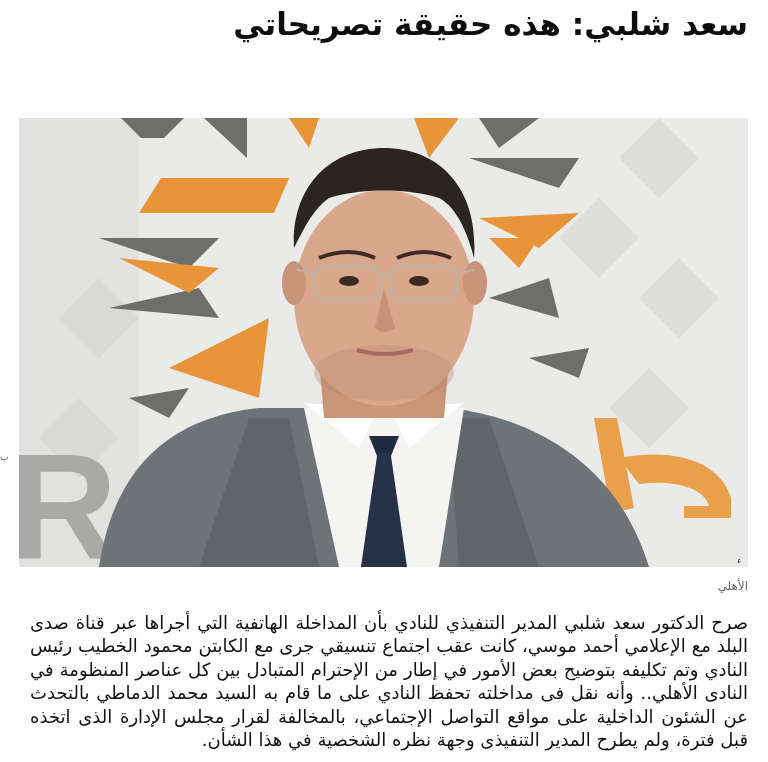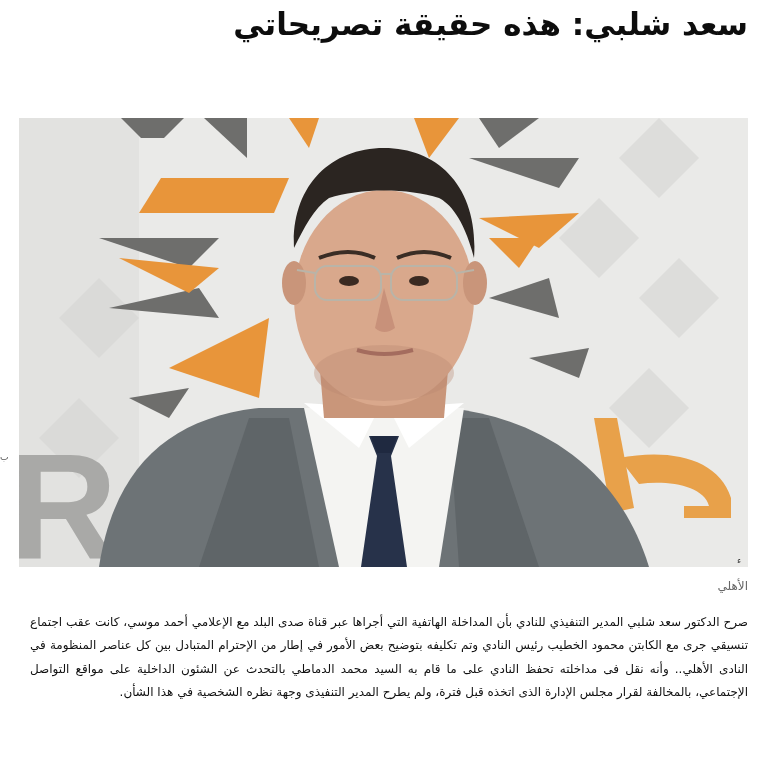--- a/index.html
+++ b/index.html
@@ -58,21 +58,21 @@
       line-height: 20px;
     }
     .article-body {
       position: absolute;
       right: 20px;
       left: 30px;
       top: 611px;
       direction: rtl;
       text-align: justify;
       text-align-last: right;
-      font-size: 12px;
+      font-size: 18px;
       line-height: 23.4px;
       color: #111111;
       margin: 0;
       font-weight: 500;
     }
   </style>
 </head>
 <body>
 
 <h1 class="headline">سعد شلبي: هذه حقيقة تصريحاتي</h1>

